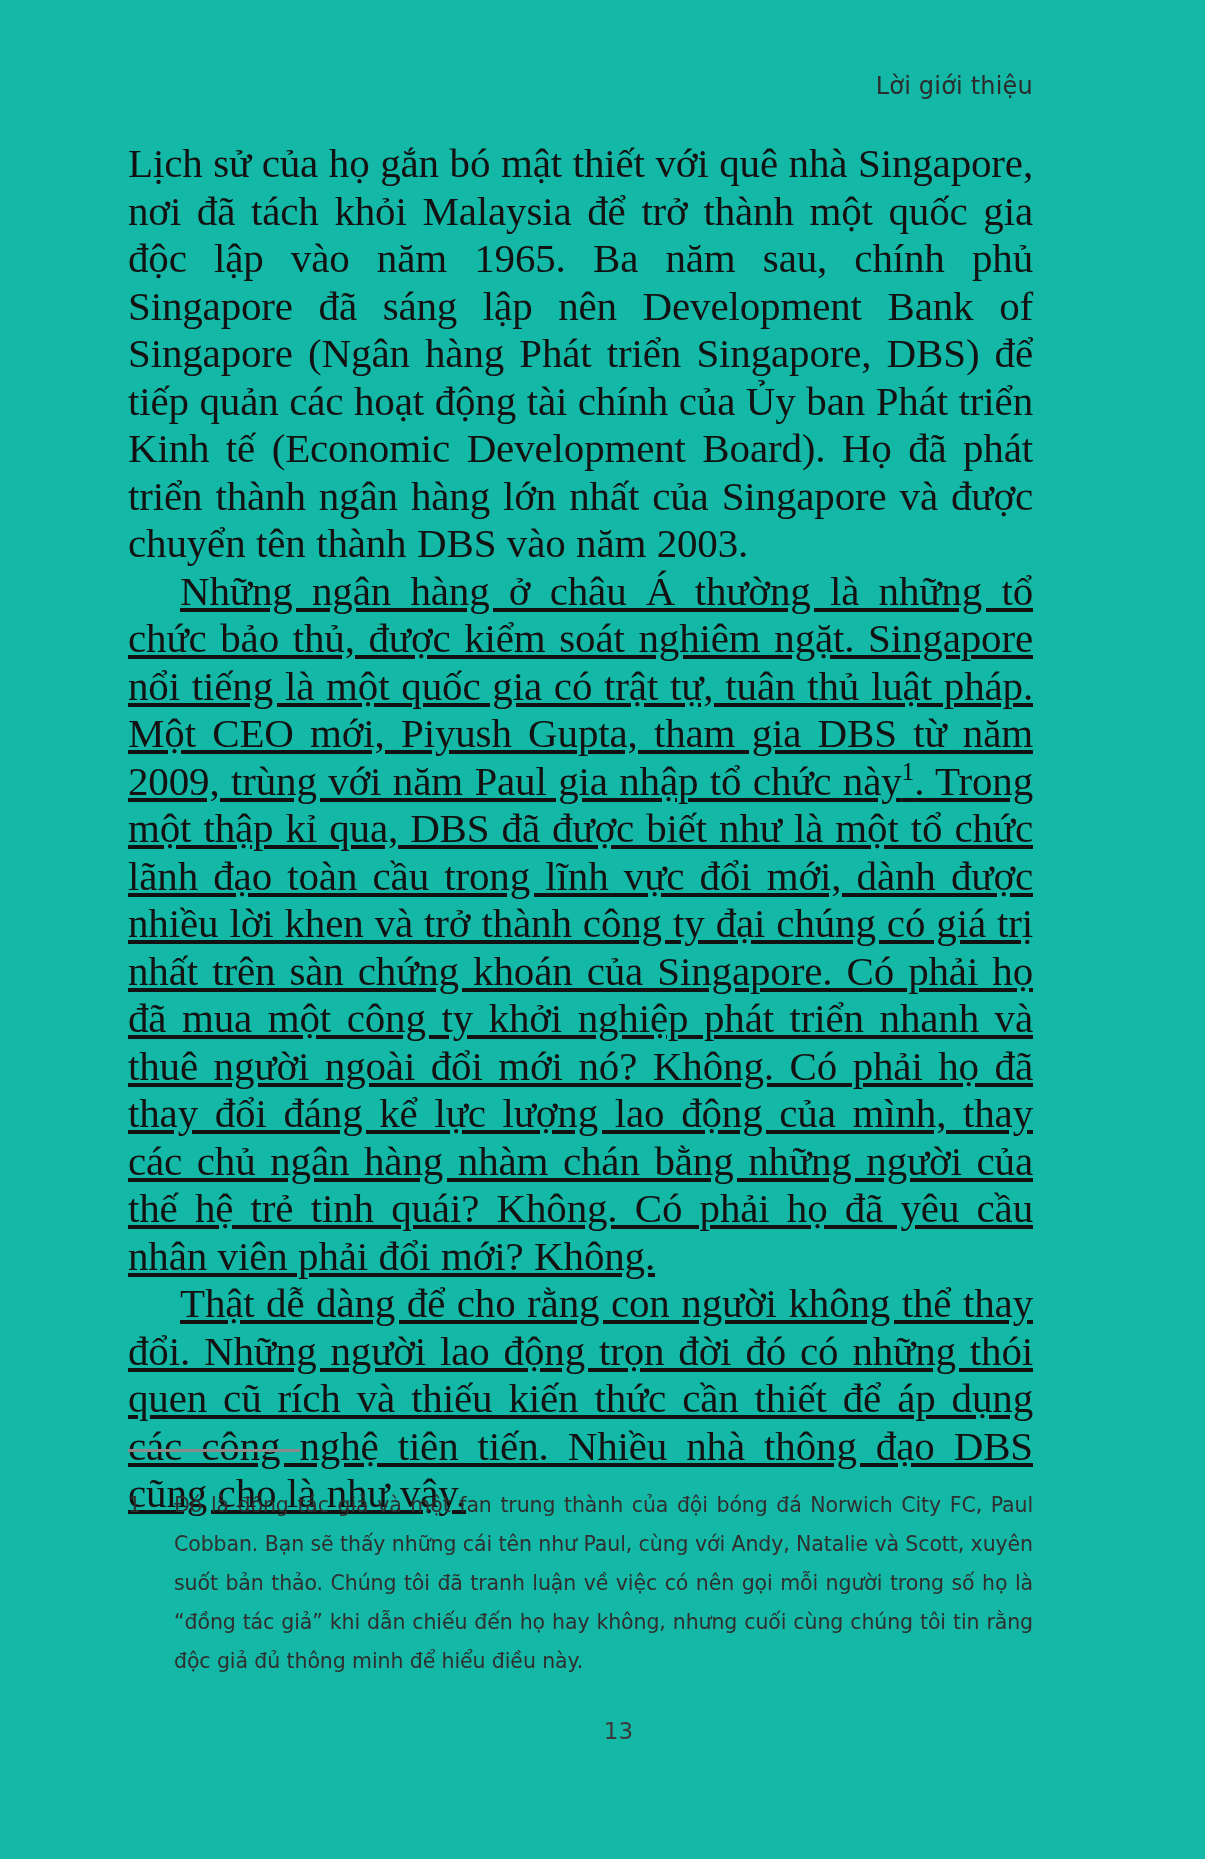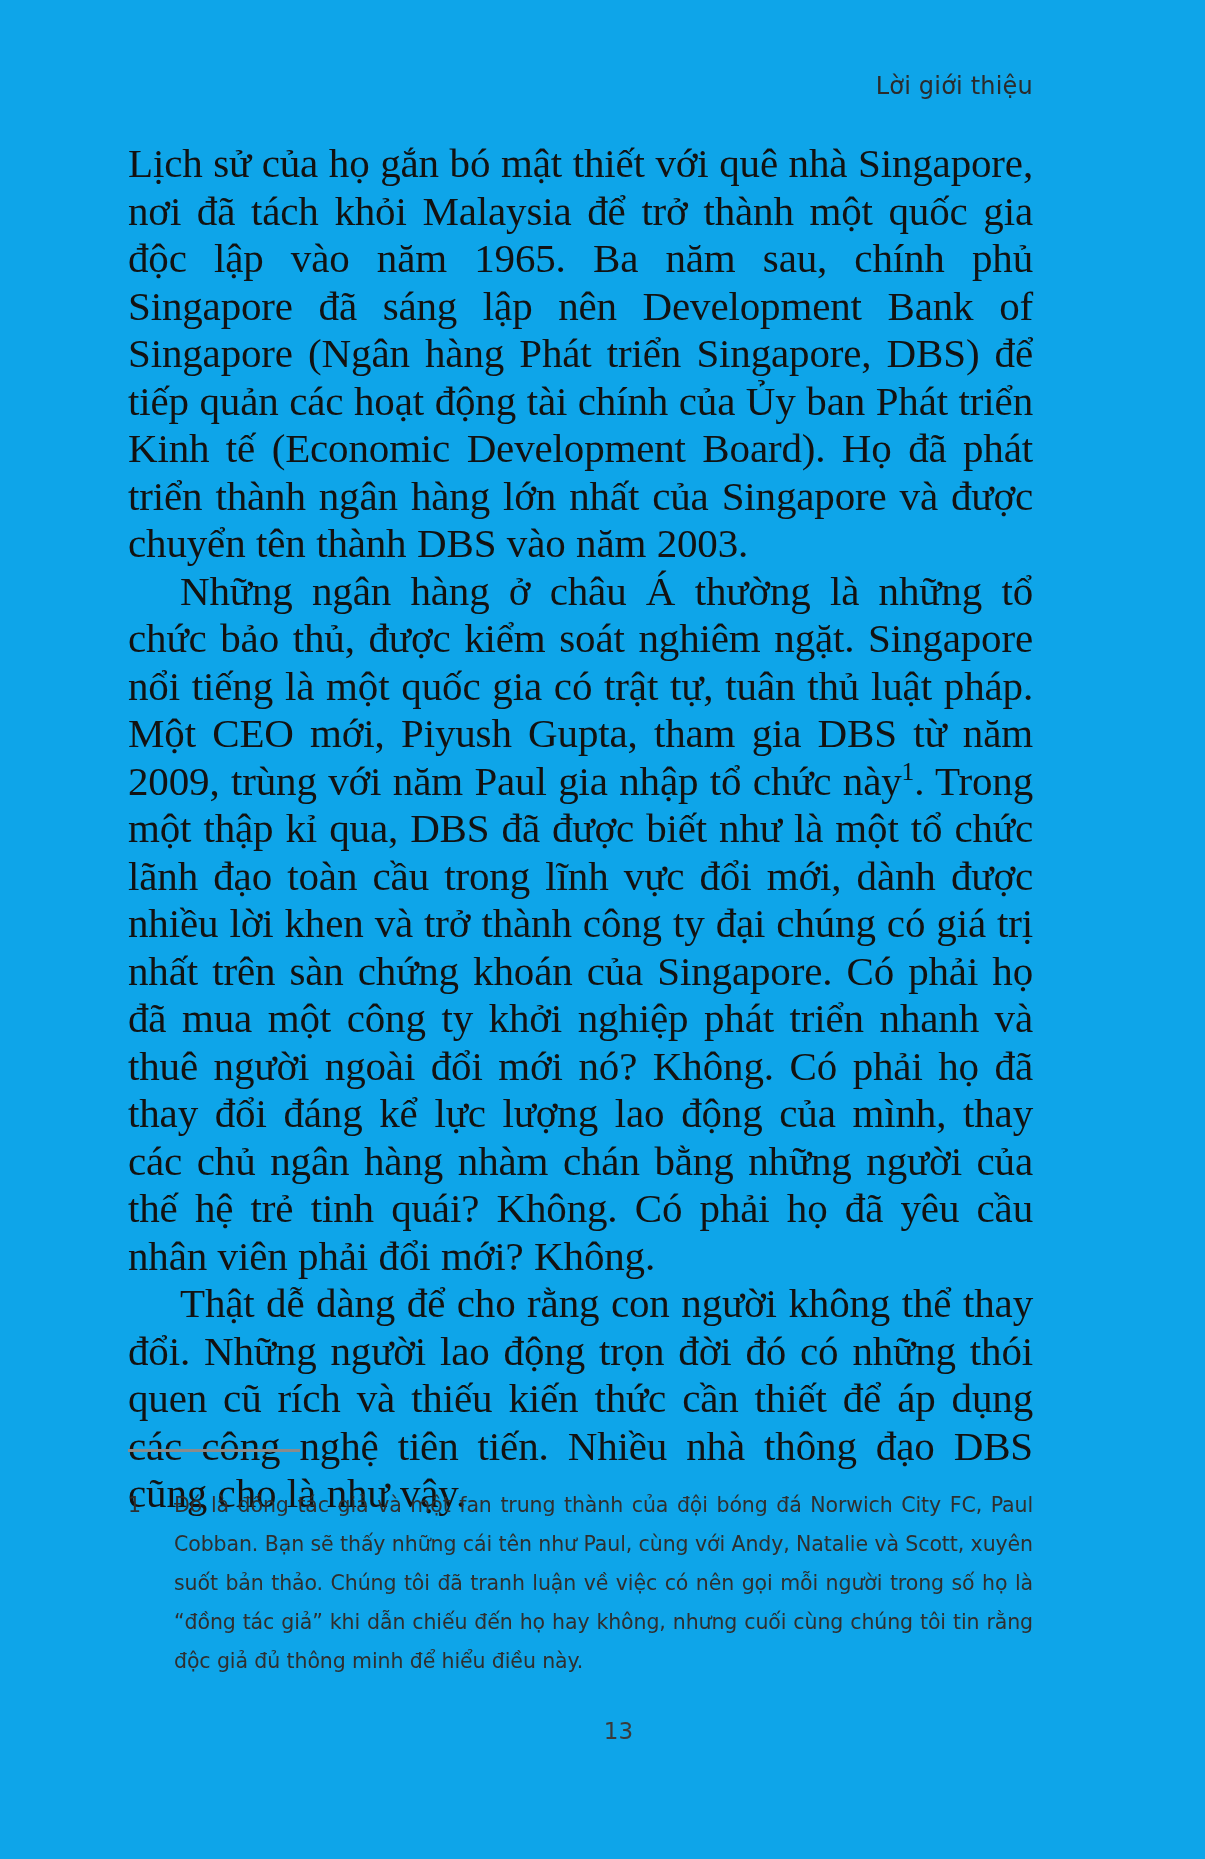--- a/index.html
+++ b/index.html
@@ -4,21 +4,21 @@
 <style>
   html, body {
     margin: 0;
     padding: 0;
     background: #ffffff;
   }
   .page {
     position: relative;
     width: 1205px;
     height: 1859px;
-    background: #0ea5e9;
+    background: #14b8a6;
     box-sizing: border-box;
     overflow: hidden;
   }
   .running-header {
     position: absolute;
     top: 72px;
     left: 128px;
     width: 905px;
     text-align: right;
     font-family: "DejaVu Sans", sans-serif;
@@ -42,20 +42,21 @@
     text-justify: inter-word;
     margin: 0;
     letter-spacing: -0.15px;
     word-spacing: 0.4px;
   }
   .body-para.indented {
     text-indent: 52px;
   }
   .body-para + .body-para {
     margin-top: 0px;
+    text-decoration: underline;
   }
   sup.fn-ref {
     font-size: 0.62em;
     vertical-align: super;
     line-height: 0;
   }
   .footnote-area {
     position: absolute;
     left: 128px;
     top: 1449px;

